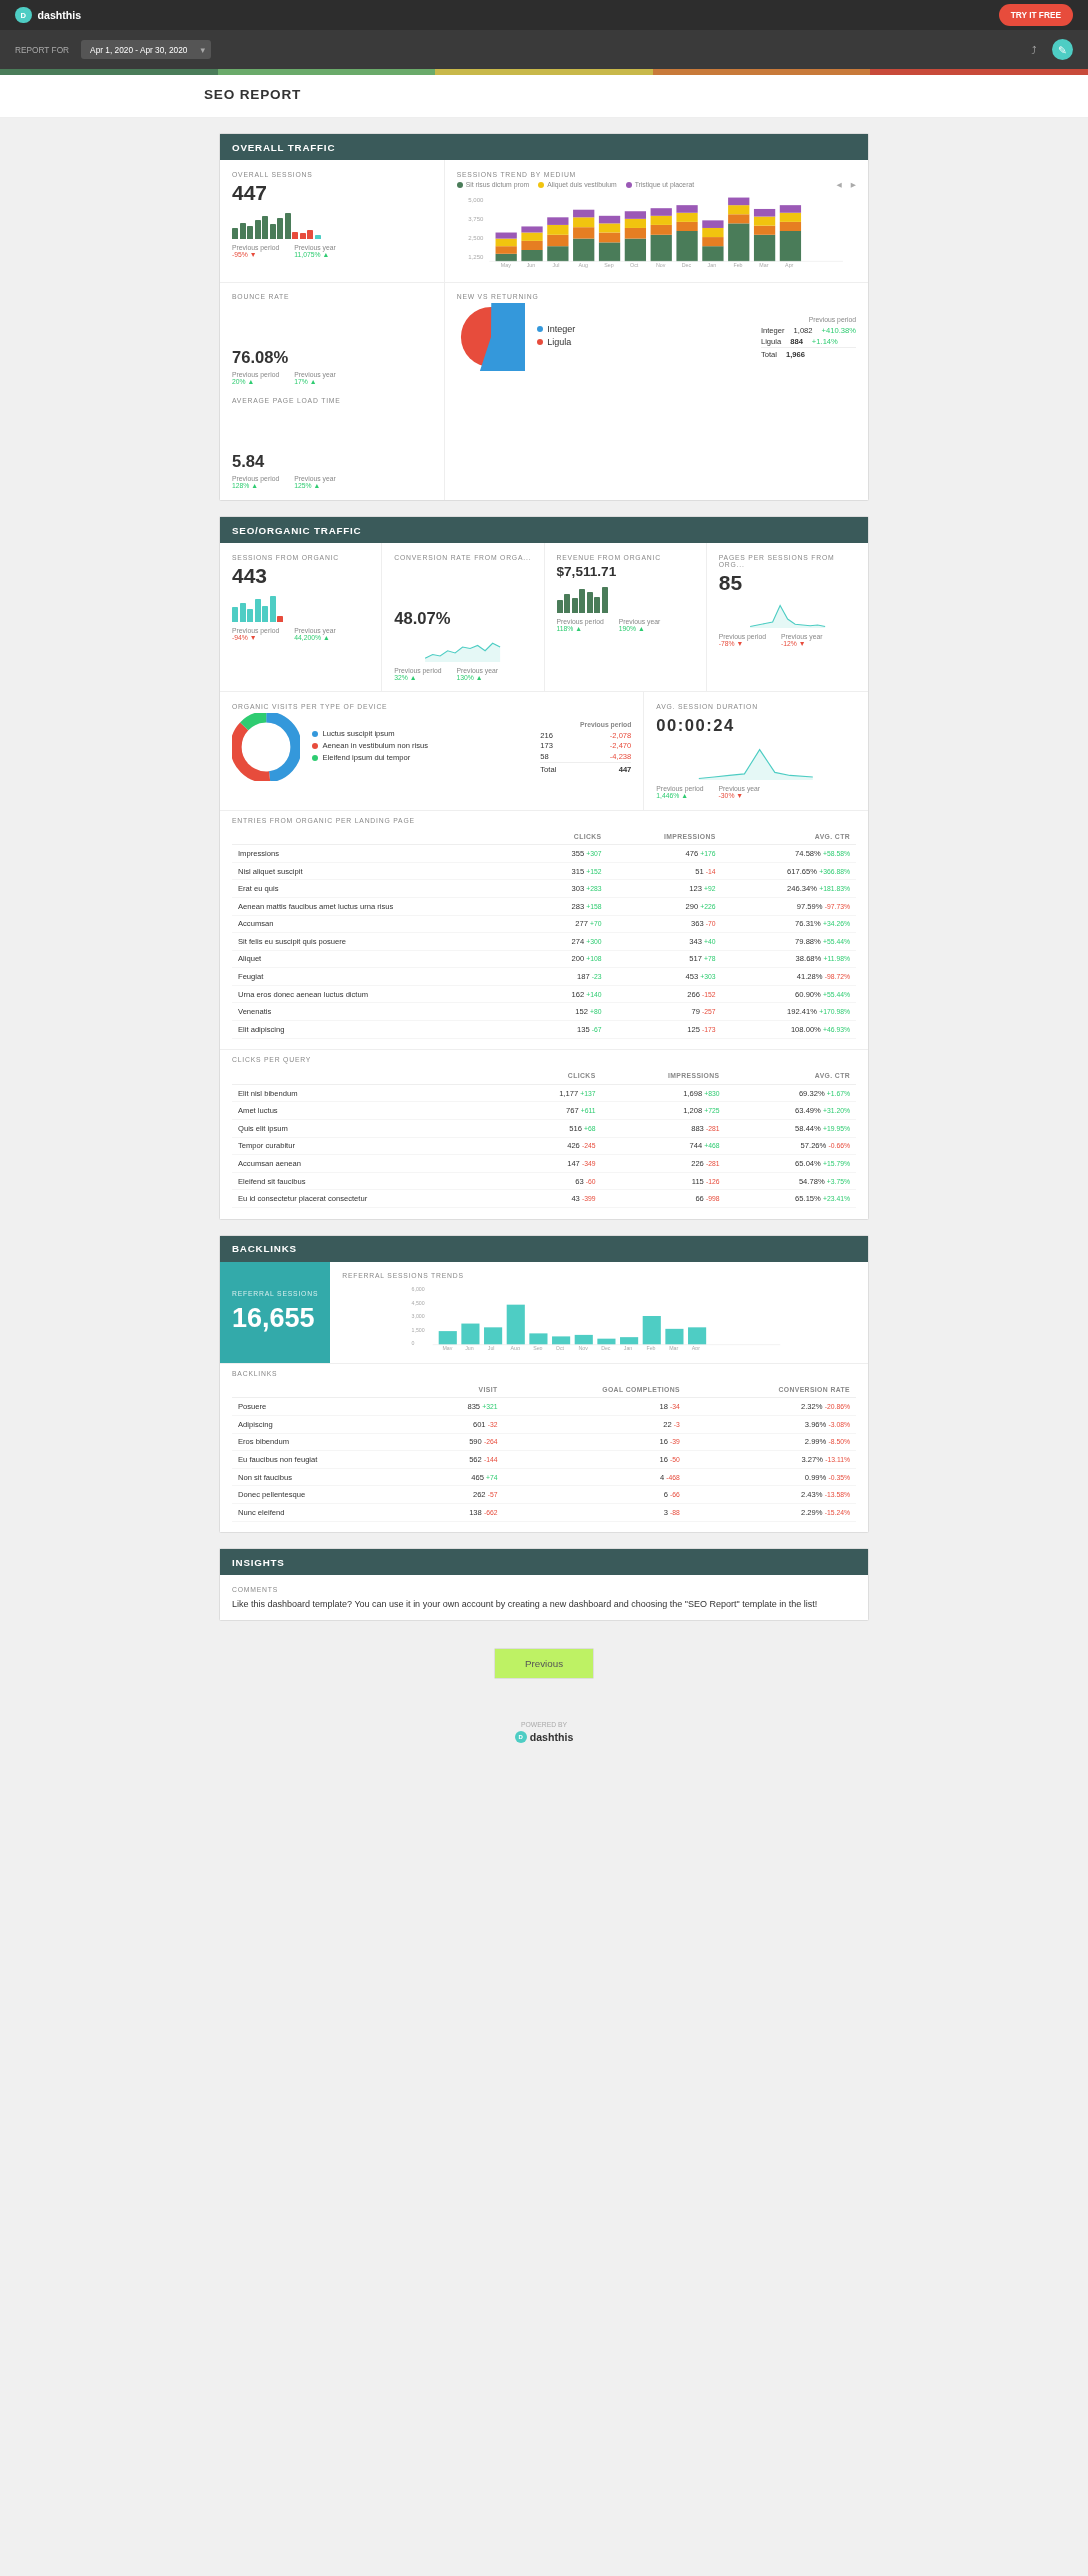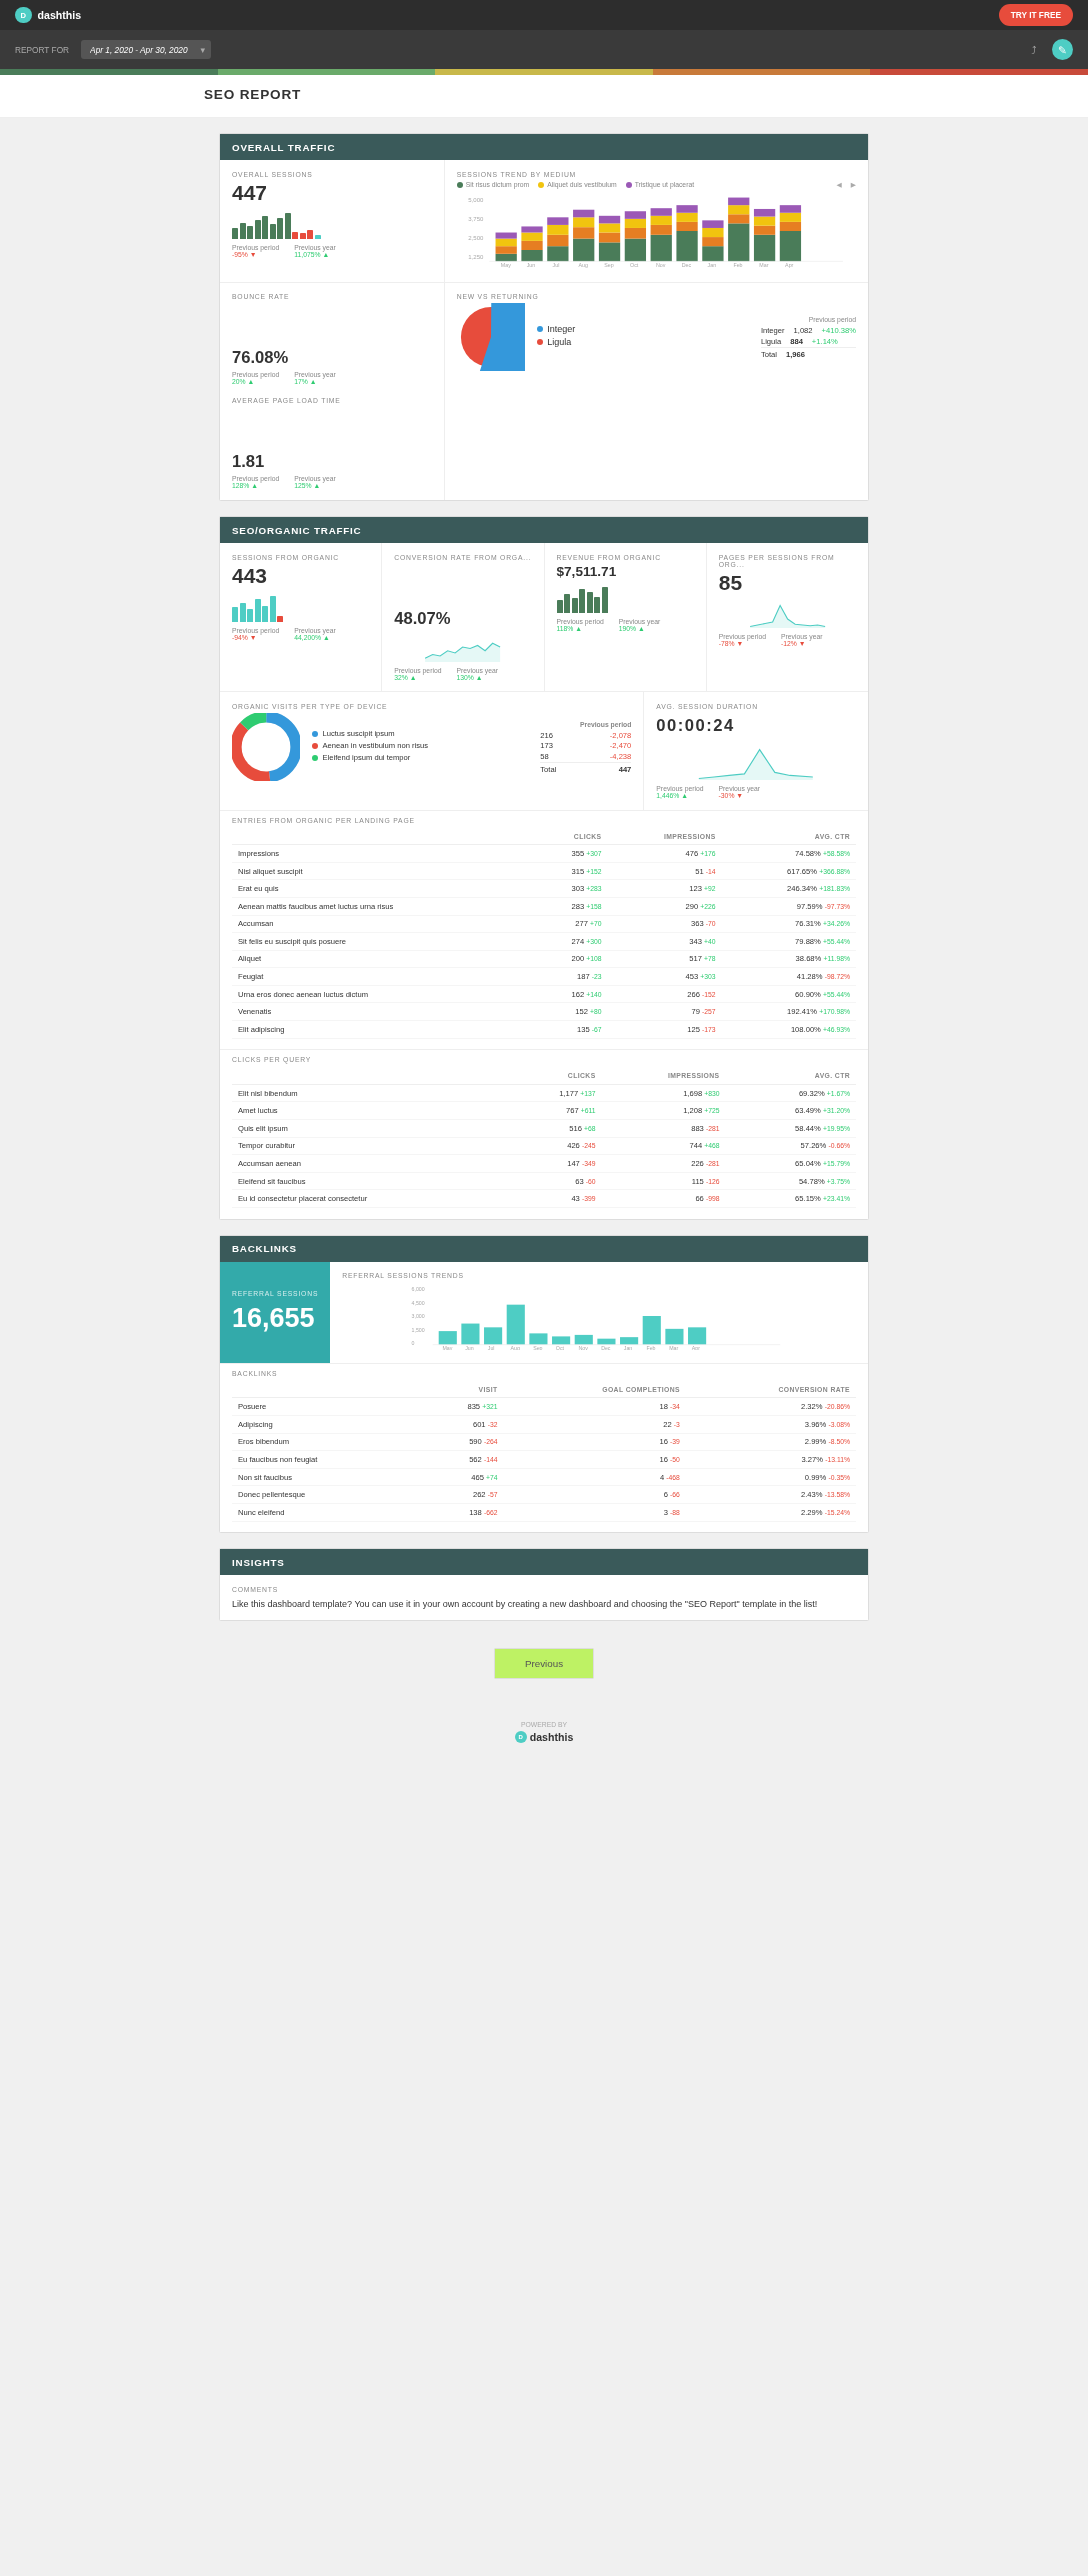--- a/index.html
+++ b/index.html
@@ -7,21 +7,21 @@
 
     
     .header { background: #2d2d2d; display: flex; align-items: center; justify-content: space-between; padding: 0 15px; height: 30px; }
     .header-logo { display: flex; align-items: center; gap: 6px; color: white; font-weight: bold; font-size: 10.6px; }
     .logo-icon { width: 16.6px; height: 16.6px; background: #4ecdc4; border-radius: 50%; display: flex; align-items: center; justify-content: center; color: white; font-size: 7.6px; font-weight: bold; }
     .try-free-btn { background: #e74c3c; color: white; border: none; padding: 6px 12px; border-radius: 15px; cursor: pointer; font-size: 8.3px; font-weight: bold; }
 
     
     .report-header { background: #3a3a3a; padding: 9px 15px; display: flex; align-items: center; gap: 12px; }
     .report-for-label { color: #aaa; font-size: 8.3px; }
-    .date-selector { background: #555; color: white; border: none; padding: 4.5px 23px 4.5px 9px; border-radius: 3px; font-size: 8.3px; cursor: pointer; appearance: none; -webkit-appearance: none; position: relative; font-style: italic; }
+    .date-selector { background: #555; color: white; border: none; padding: 4.5px 23px 4.5px 9px; border-radius: 3px; font-size: 8.3px; cursor: pointer; appearance: none; -webkit-appearance: none; position: relative; }
     .date-select-wrap { position: relative; }
     .date-select-wrap::after { content: '▾'; color: #aaa; position: absolute; right: 6px; top: 50%; transform: translateY(-50%); pointer-events: none; }
     .share-icons { margin-left: auto; display: flex; gap: 7.6px; align-items: center; }
     .icon-btn { width: 21px; height: 21px; border-radius: 50%; border: none; cursor: pointer; display: flex; align-items: center; justify-content: center; }
     .icon-btn.share { background: none; color: #aaa; font-size: 10.6px; }
     .icon-btn.edit { background: #4ecdc4; color: white; font-size: 10.6px; }
 
     
     .color-strips { height: 6px; display: flex; }
     .strip { flex: 1; }
@@ -293,21 +293,21 @@
             <span class="change up">20%</span> <span style="color:#2ecc71;">▲</span>
           </div>
           <div class="prev-item">
             <div>Previous year</div>
             <span class="change up">17%</span> <span style="color:#2ecc71;">▲</span>
           </div>
         </div>
 
         <div style="margin-top:12px;">
           <div class="metric-label">AVERAGE PAGE LOAD TIME</div>
-          <div class="metric-value medium">1.81</div>
+          <div class="metric-value medium">5.84</div>
           <div class="prev-row">
             <div class="prev-item">
               <div>Previous period</div>
               <span class="change up">128%</span> <span style="color:#2ecc71;">▲</span>
             </div>
             <div class="prev-item">
               <div>Previous year</div>
               <span class="change up">125%</span> <span style="color:#2ecc71;">▲</span>
             </div>
           </div>

